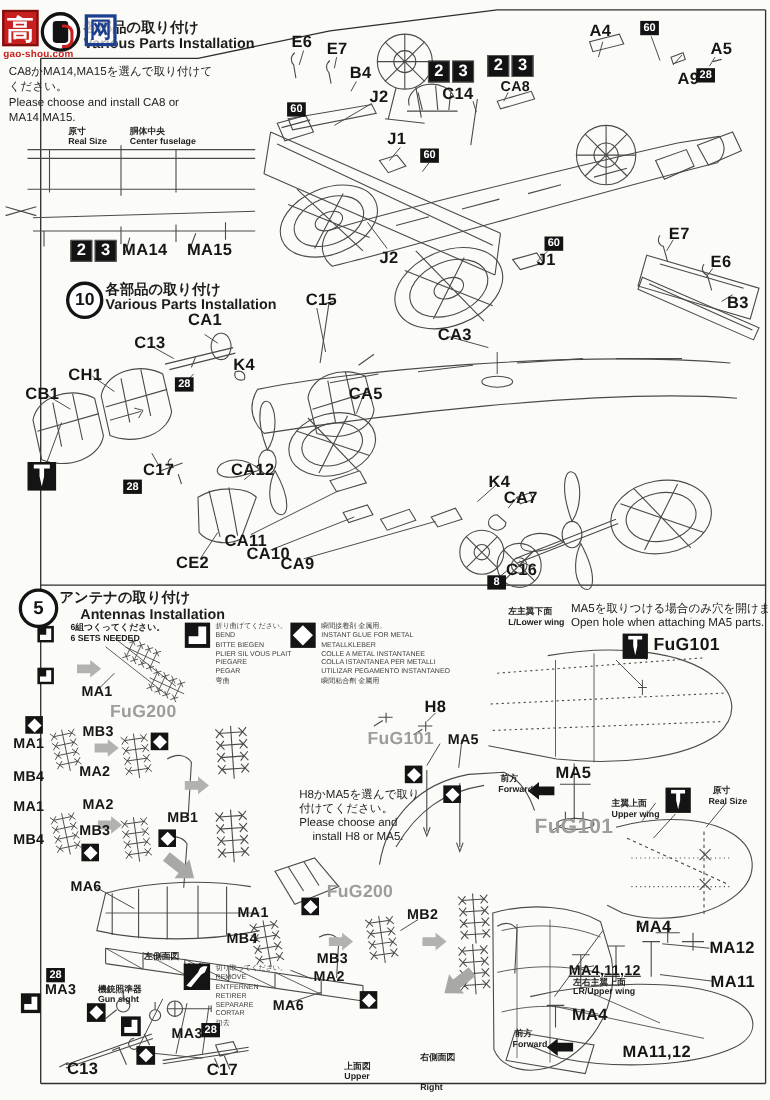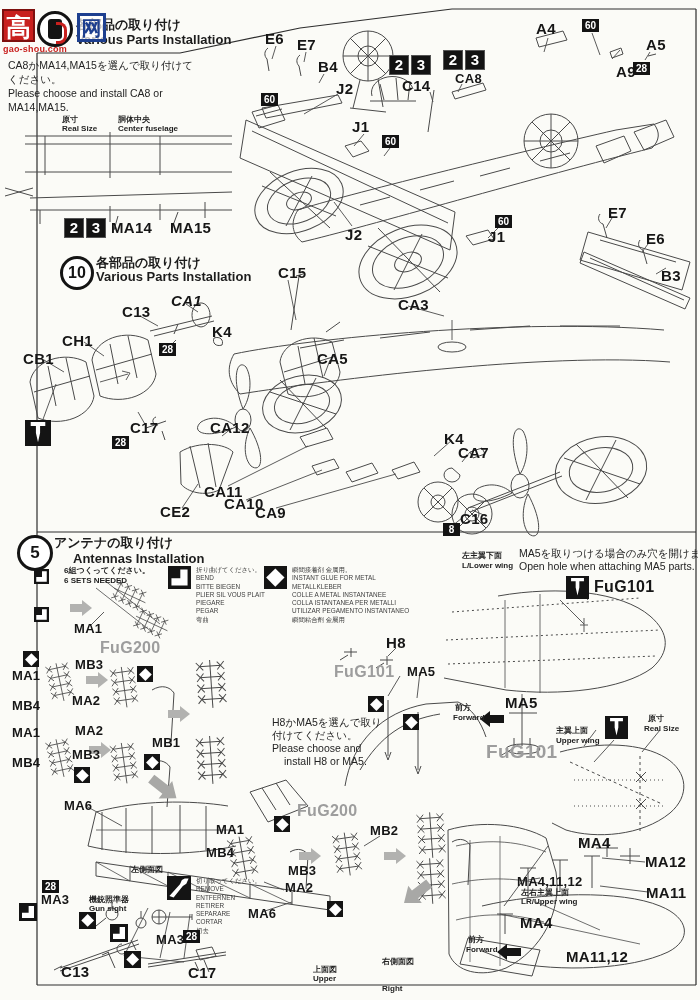--- a/index.html
+++ b/index.html
@@ -342,21 +342,21 @@
   <div class="pl" style="left:111px;top:219px;">MA14</div>
   <div class="pl" style="left:170px;top:219px;">MA15</div>
 
   <div class="stepc" style="left:60px;top:256px;width:28px;height:28px;font-size:16px;">10</div>
   <div class="title" style="left:96px;top:254px;">各部品の取り付け</div>
   <div class="title" style="left:96px;top:269px;">Various Parts Installation</div>
 
   <div class="pl" style="left:23px;top:350px;">CB1</div>
   <div class="pl" style="left:62px;top:332px;">CH1</div>
   <div class="pl" style="left:122px;top:303px;">C13</div>
-  <div class="pl" style="left:171px;top:292px;font-style:italic;">CA1</div>
+  <div class="pl" style="left:171px;top:282px;">CA1</div>
   <div class="badge b15" style="left:159px;top:343px;">28</div>
   <div class="pl" style="left:212px;top:323px;">K4</div>
   <div class="icon drilli" style="left:25px;top:420px;width:26px;height:26px;">
       <i></i>
     </div>
   <div class="pl" style="left:130px;top:419px;">C17</div>
   <div class="badge b15" style="left:112px;top:436px;">28</div>
   <div class="pl" style="left:210px;top:419px;">CA12</div>
   <div class="pl" style="left:278px;top:264px;">C15</div>
   <div class="pl" style="left:398px;top:296px;">CA3</div>
@@ -463,21 +463,21 @@
 
   <div class="cap" style="left:556px;top:726px;">主翼上面</div>
   <div class="cap" style="left:556px;top:736px;">Upper wing</div>
   <div class="icon drilli" style="left:605px;top:716px;width:23px;height:23px;">
       <i></i>
     </div>
   <div class="cap" style="left:648px;top:714px;">原寸</div>
   <div class="cap" style="left:644px;top:724px;">Real Size</div>
   <div class="pl" style="left:578px;top:834px;">MA4</div>
 
-  <div class="pl sm" style="left:517px;top:874px;">MA4,11,12</div>
+  <div class="pl sm" style="left:517px;top:874px;text-decoration:underline;">MA4,11,12</div>
   <div class="cap" style="left:521px;top:888px;">左右主翼上面</div>
   <div class="cap" style="left:521px;top:897px;">LR/Upper wing</div>
   <div class="pl" style="left:645px;top:853px;">MA12</div>
   <div class="pl" style="left:646px;top:884px;">MA11</div>
   <div class="pl" style="left:520px;top:914px;">MA4</div>
   <div class="cap" style="left:468px;top:935px;">前方</div>
   <div class="cap" style="left:466px;top:945px;">Forward</div>
   <div class="pl" style="left:566px;top:948px;">MA11,12</div>
 
   <div class="cap" style="left:131px;top:865px;">左側面図</div>

